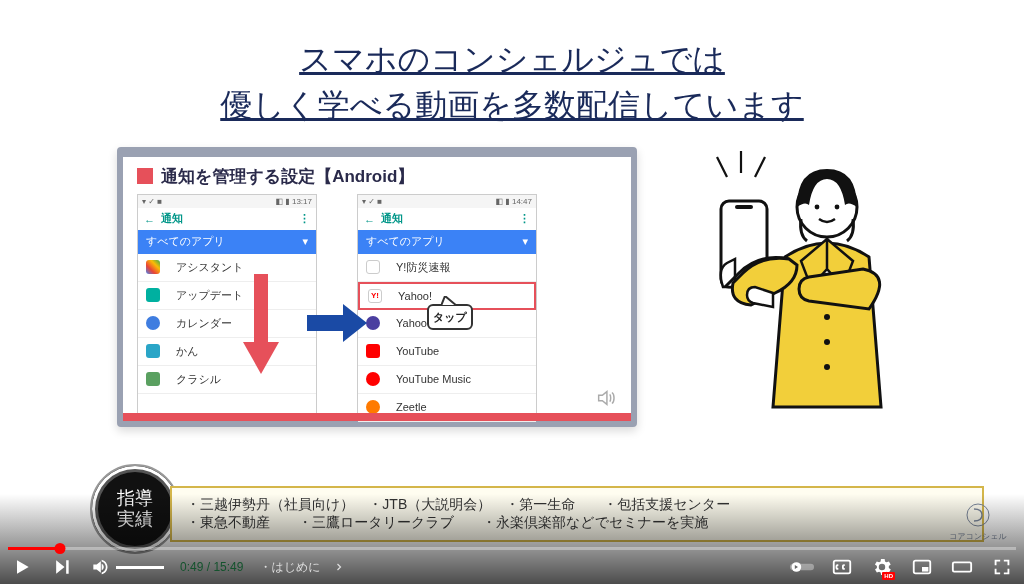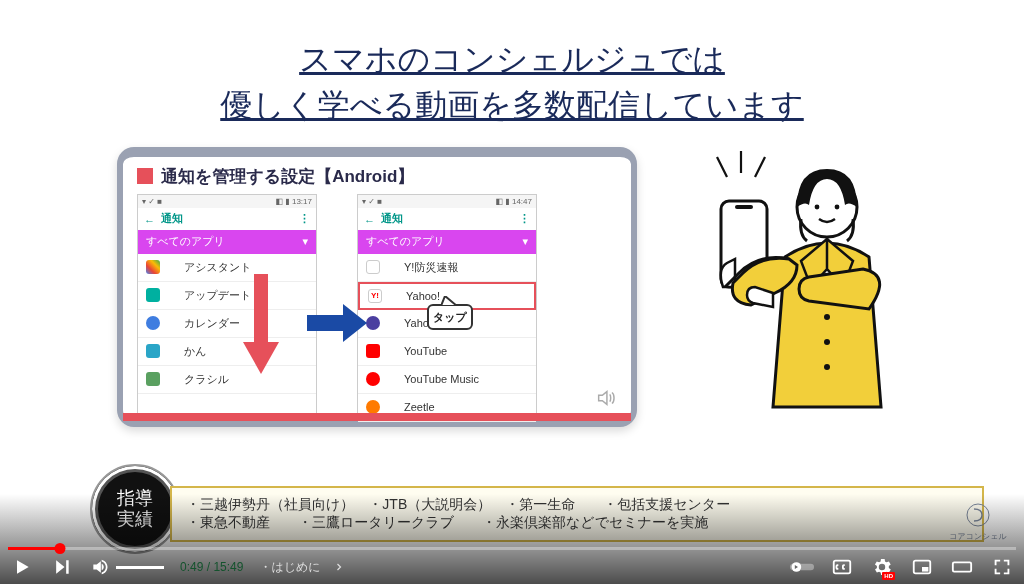--- a/index.html
+++ b/index.html
@@ -32,43 +32,43 @@
   align-items: flex-start;
   gap: 40px;
   margin-top: 18px;
   padding: 0 60px;
 }
 .slide-panel {
   width: 520px;
   height: 280px;
   border: 6px solid #9aa1b2;
   border-top-width: 10px;
-  border-radius: 17px;
+  border-radius: 4px;
   background: #fff;
   box-shadow: 0 4px 10px rgba(0,0,0,0.15);
   position: relative;
   padding: 8px 14px 0 14px;
 }
 .panel-title-row { display: flex; align-items: center; gap: 8px; }
 .panel-sq { width: 16px; height: 16px; background: #e6505a; }
 .panel-title { font-size: 17px; font-weight: 700; color: #2a2a4a; }
 .phones-row { display: flex; gap: 40px; margin-top: 6px; position: relative; }
 .phone {
   width: 180px;
   height: 225px;
   border: 1px solid #ccc;
   background: #fff;
   font-size: 11px;
   position: relative;
 }
 .phone-status { height: 13px; background: #f5f5f5; display: flex; justify-content: space-between; padding: 0 4px; font-size: 8px; color: #666; align-items: center; }
 .phone-nav { height: 22px; display: flex; align-items: center; padding: 0 6px; gap: 6px; color: #009688; font-weight: 600; justify-content: space-between; }
 .phone-nav-left { display: flex; align-items: center; gap: 6px; }
-.phone-tabbar { height: 24px; background: #d946ef; color: #fff; display: flex; align-items: center; padding: 0 8px; font-size: 11px; justify-content: space-between; }
-.app-row { height: 28px; display: flex; align-items: center; gap: 24px; padding: 0 8px; border-bottom: 1px solid #eee; color: #333; }
+.phone-tabbar { height: 24px; background: #3b82f6; color: #fff; display: flex; align-items: center; padding: 0 8px; font-size: 11px; justify-content: space-between; }
+.app-row { height: 28px; display: flex; align-items: center; gap: 16px; padding: 0 8px; border-bottom: 1px solid #eee; color: #333; }
 .app-row.highlight { border: 2px solid #e6505a; }
 .app-icon { width: 14px; height: 14px; border-radius: 3px; background: #ccc; flex-shrink: 0; }
 .arrow-down {
   position: absolute;
   left: 106px;
   top: 80px;
   width: 36px;
   height: 100px;
   pointer-events: none;
 }

